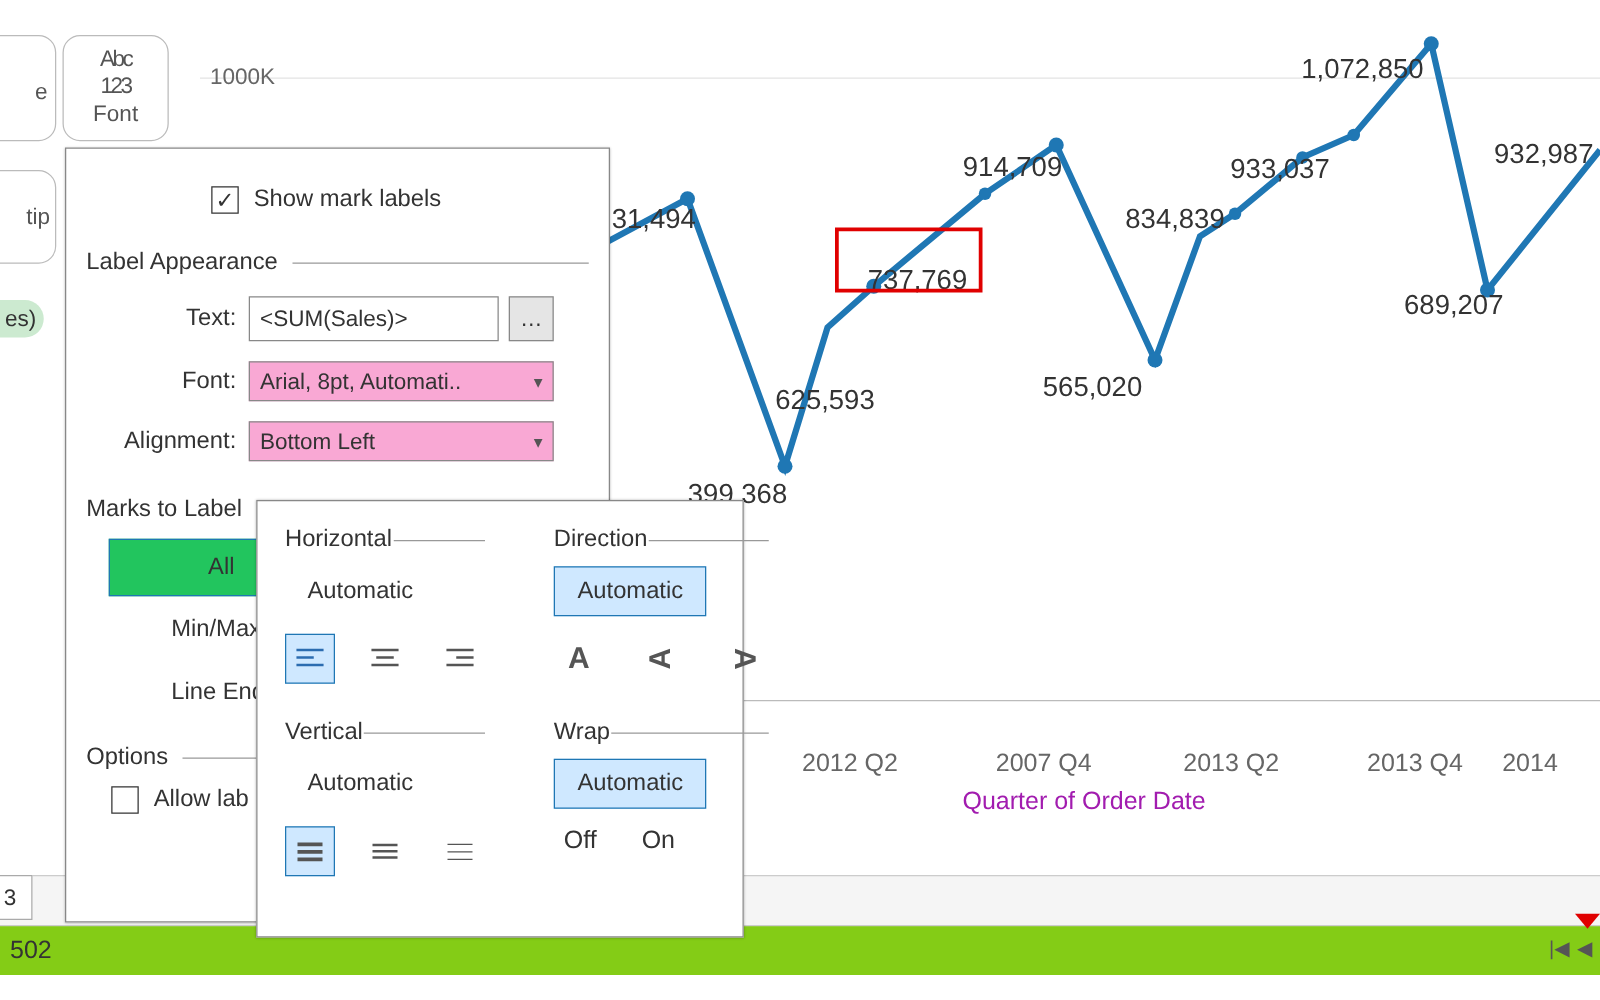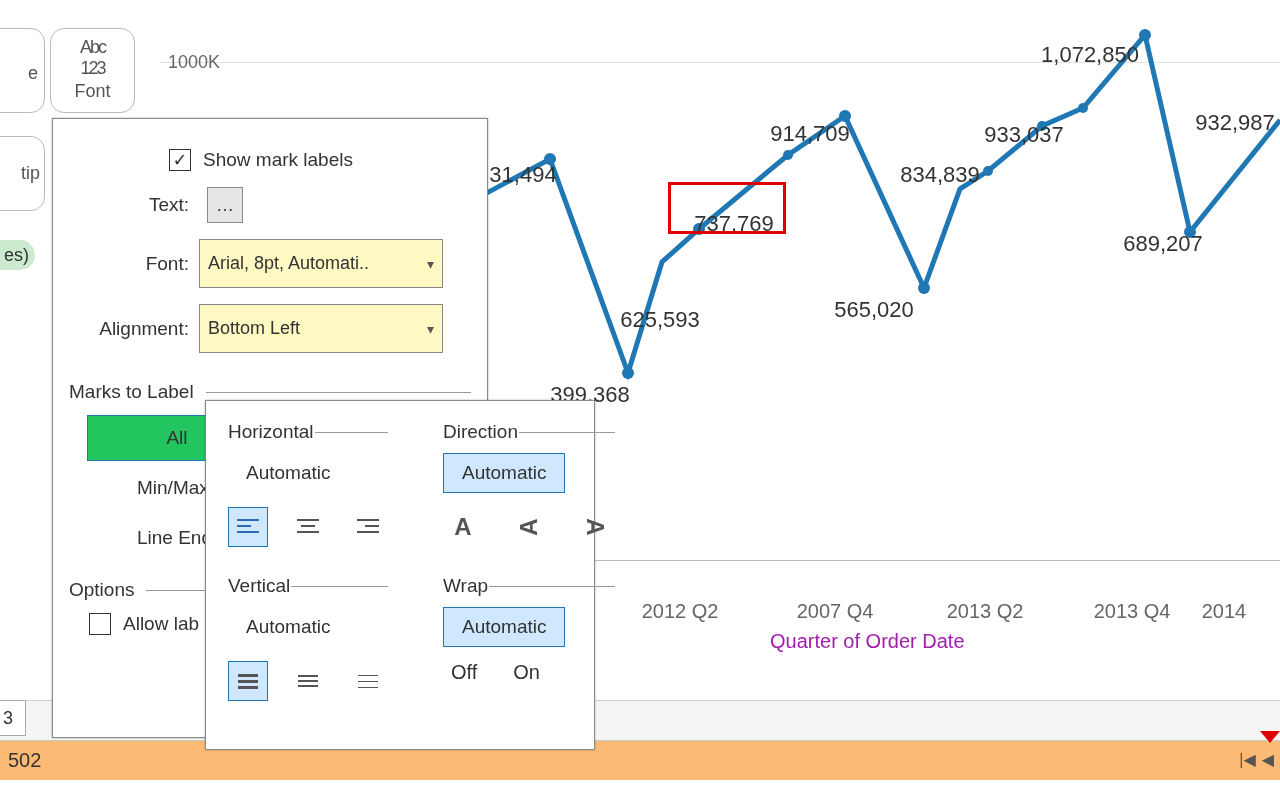--- a/index.html
+++ b/index.html
@@ -21,21 +21,21 @@
 
   .labels-popup { position:absolute; left:52px; top:118px; width:436px; height:620px; background:#fff; border:1px solid #888; padding:30px 16px 12px 16px; box-shadow:0 0 2px rgba(0,0,0,.3);}
   .row { display:flex; align-items:center; margin-bottom:16px; }
   .checkbox-sq { width:22px; height:22px; border:1px solid #333; margin-right:12px; display:flex; align-items:center; justify-content:center; font-size:18px;}
   .section-title { color:#333; font-size:19px; margin-top:24px; display:flex; align-items:center; gap:12px; }
   .section-title .rule { flex:1; border-top:1px solid #999; }
   .fld-row { display:flex; align-items:center; margin-top:16px; }
   .fld-label { width:130px; text-align:right; padding-right:10px; color:#333; font-size:19px;}
   .text-input { border:1px solid #888; height:36px; line-height:34px; padding:0 8px; font-size:18px; color:#333; background:#fff; overflow:hidden; text-overflow:ellipsis; white-space:nowrap;}
   .ellipsis-btn { width:36px; height:36px; border:1px solid #888; background:#e5e5e5; margin-left:8px; display:flex; align-items:center; justify-content:center; font-size:18px;}
-  .select-box { border:1px solid #888; height:49px; display:flex; align-items:center; padding:0 8px; font-size:18px; justify-content:space-between; background:#fef9c3;}
+  .select-box { border:1px solid #888; height:32px; display:flex; align-items:center; padding:0 8px; font-size:18px; justify-content:space-between; background:#f9a8d4;}
   .select-box .caret { font-size:14px; color:#555;}
 
   .marks-to-label-btns { margin-top:12px; }
   .mtl-row { display:flex; }
   .mtl-btn { border:1px solid #888; height:46px; display:flex; align-items:center; justify-content:center; font-size:19px; background:#fff; }
   .mtl-btn.sel { background:#22c55e; border:1px solid #1f77b4;}
 
   .align-popup { position:absolute; left:205px; top:400px; width:390px; height:350px; background:#fff; border:1px solid #888; padding:20px 22px; box-shadow:0 0 2px rgba(0,0,0,.3);}
   .align-grid { display:flex; gap:55px; }
   .align-col { flex:1; }
@@ -43,21 +43,21 @@
   .mini-title .rule { flex:1; border-top:1px solid #999;}
   .auto-btn { display:inline-flex; align-items:center; justify-content:center; height:40px; padding:0 18px; font-size:19px; margin-top:10px;}
   .auto-btn.sel { background:#cfe8ff; border:1px solid #1f77b4; }
   .icon-strip { display:flex; gap:20px; margin-top:14px; align-items:center;}
   .iconbox { width:40px; height:40px; display:flex; align-items:center; justify-content:center; border:1px solid transparent;}
   .iconbox.sel { background:#cfe8ff; border:1px solid #1f77b4;}
   .iconbox svg { display:block;}
   .bottom-bar { position:absolute; left:0; right:0; top:700px; height:40px; background:#f5f5f5; border-top:1px solid #ccc;}
   .sheet-tab { position:absolute; left:-40px; top:700px; height:36px; padding:0 12px; background:#fff; border:1px solid #aaa; line-height:34px; font-size:18px;}
   .tabicon { position:absolute; left:120px; top:704px; width:40px; height:30px; display:flex; align-items:center; justify-content:center;}
-  .status-bar { position:absolute; left:0; right:0; top:740px; height:40px; background:#fdba74; border-top:1px solid #ccc; font-size:20px; padding-left:8px; line-height:38px;}
+  .status-bar { position:absolute; left:0; right:0; top:740px; height:40px; background:#84cc16; border-top:1px solid #ccc; font-size:20px; padding-left:8px; line-height:38px;}
   .scroll-arrows { position:absolute; right:6px; top:740px; height:38px; display:flex; align-items:center; gap:6px; font-size:16px; color:#555;}
   .red-ann { position:absolute; border:3px solid #e00000; }
   .red-tick { position:absolute; width:0; height:0; border-left:10px solid transparent; border-right:10px solid transparent; border-top:12px solid #e00000; }
   .labels-popup .option-label{font-size:19px;}
   .lines3 { display:flex; flex-direction:column; gap:3px; width:20px;}
   .lines3 span{display:block; height:2px; width:100%; background:#555;}
   .lines3.mid span{height:3px;}
 </style>
 </head>
 <body>
@@ -126,22 +126,27 @@
   <span>|◀</span>
   <span>◀</span>
 </div>
 <div class="red-tick" style="right:0px; top:731px;"></div>
 
 <div class="labels-popup">
   <div class="row" style="margin-left:100px;">
     <div class="checkbox-sq">✓</div>
     <span class="option-label">Show mark labels</span>
   </div>
+  <div class="section-title" style="margin-top:28px;">
+    <span>Label Appearance</span>
+    <div class="rule"></div>
+  </div>
   <div class="fld-row">
     <div class="fld-label">Text:</div>
+    <div class="text-input" style="width:200px;">&lt;SUM(Sales)&gt;</div>
     <div class="ellipsis-btn">…</div>
   </div>
   <div class="fld-row">
     <div class="fld-label">Font:</div>
     <div class="select-box" style="width:244px;">
       <span>Arial, 8pt, Automati..</span>
       <span class="caret">▾</span>
     </div>
   </div>
   <div class="fld-row">

